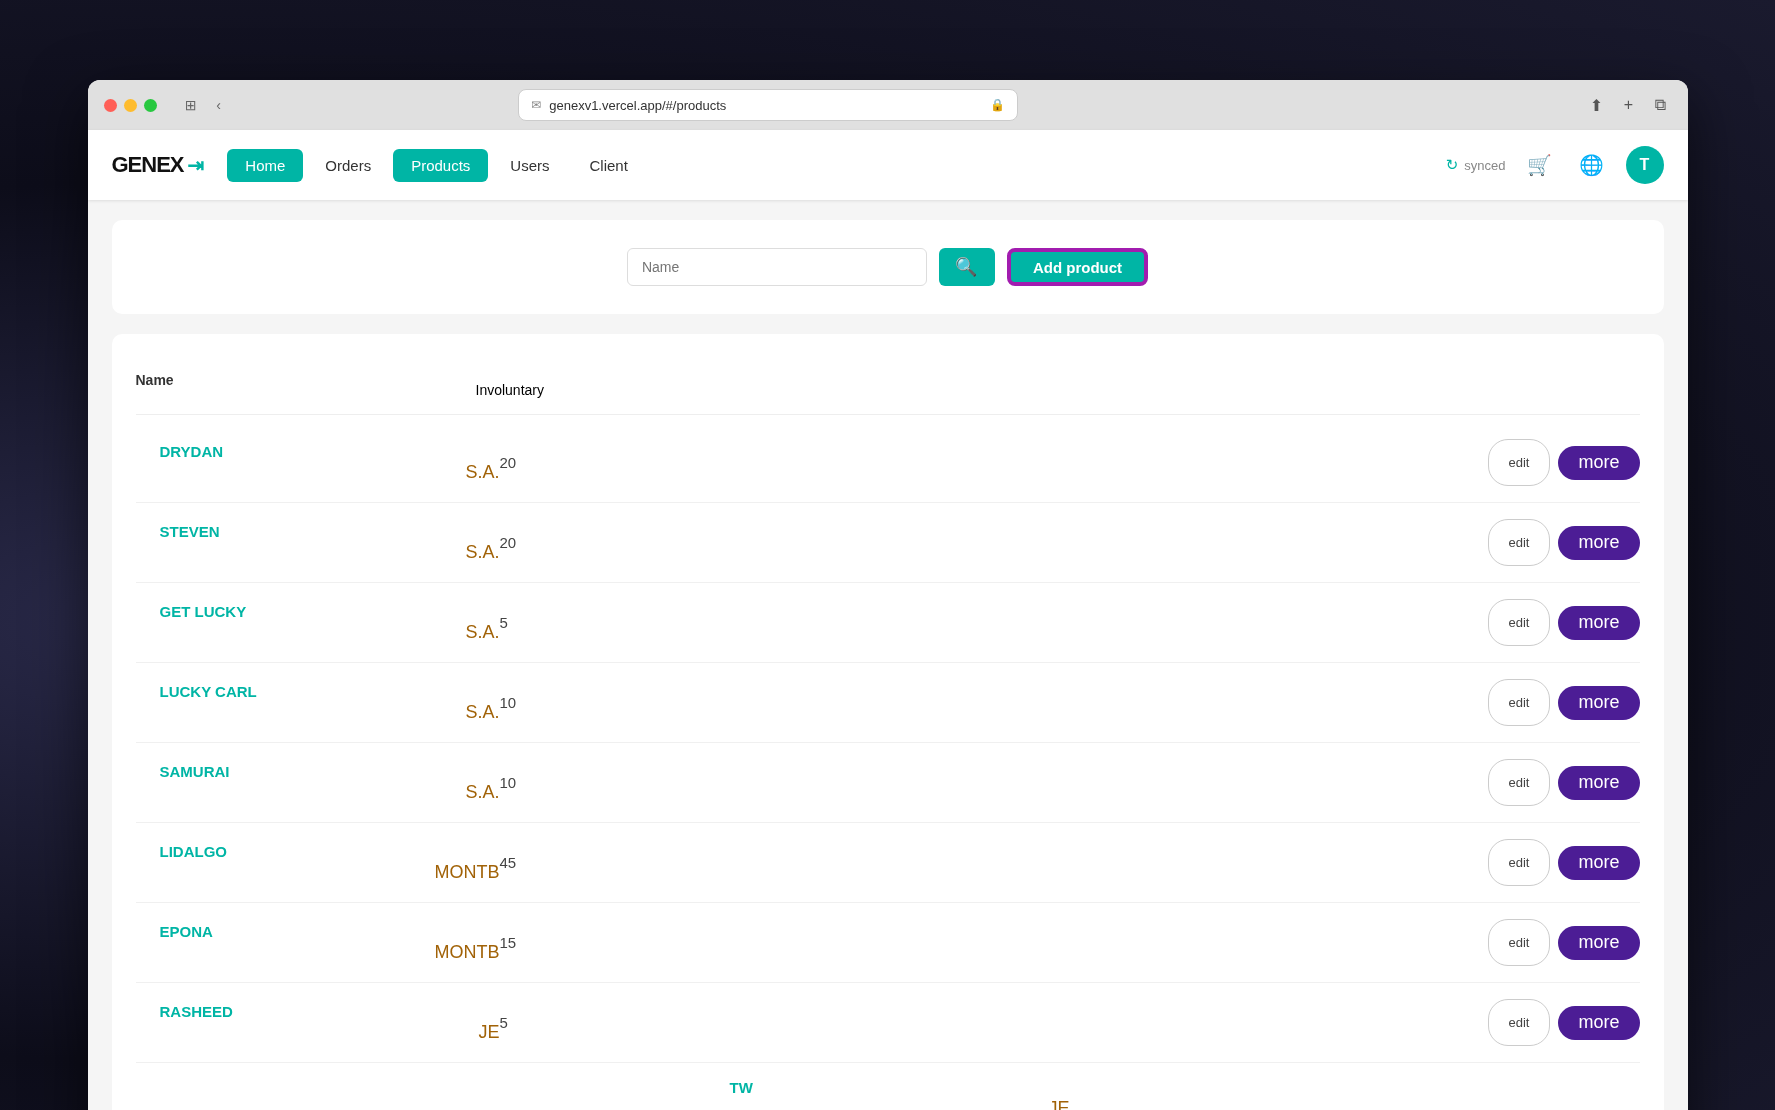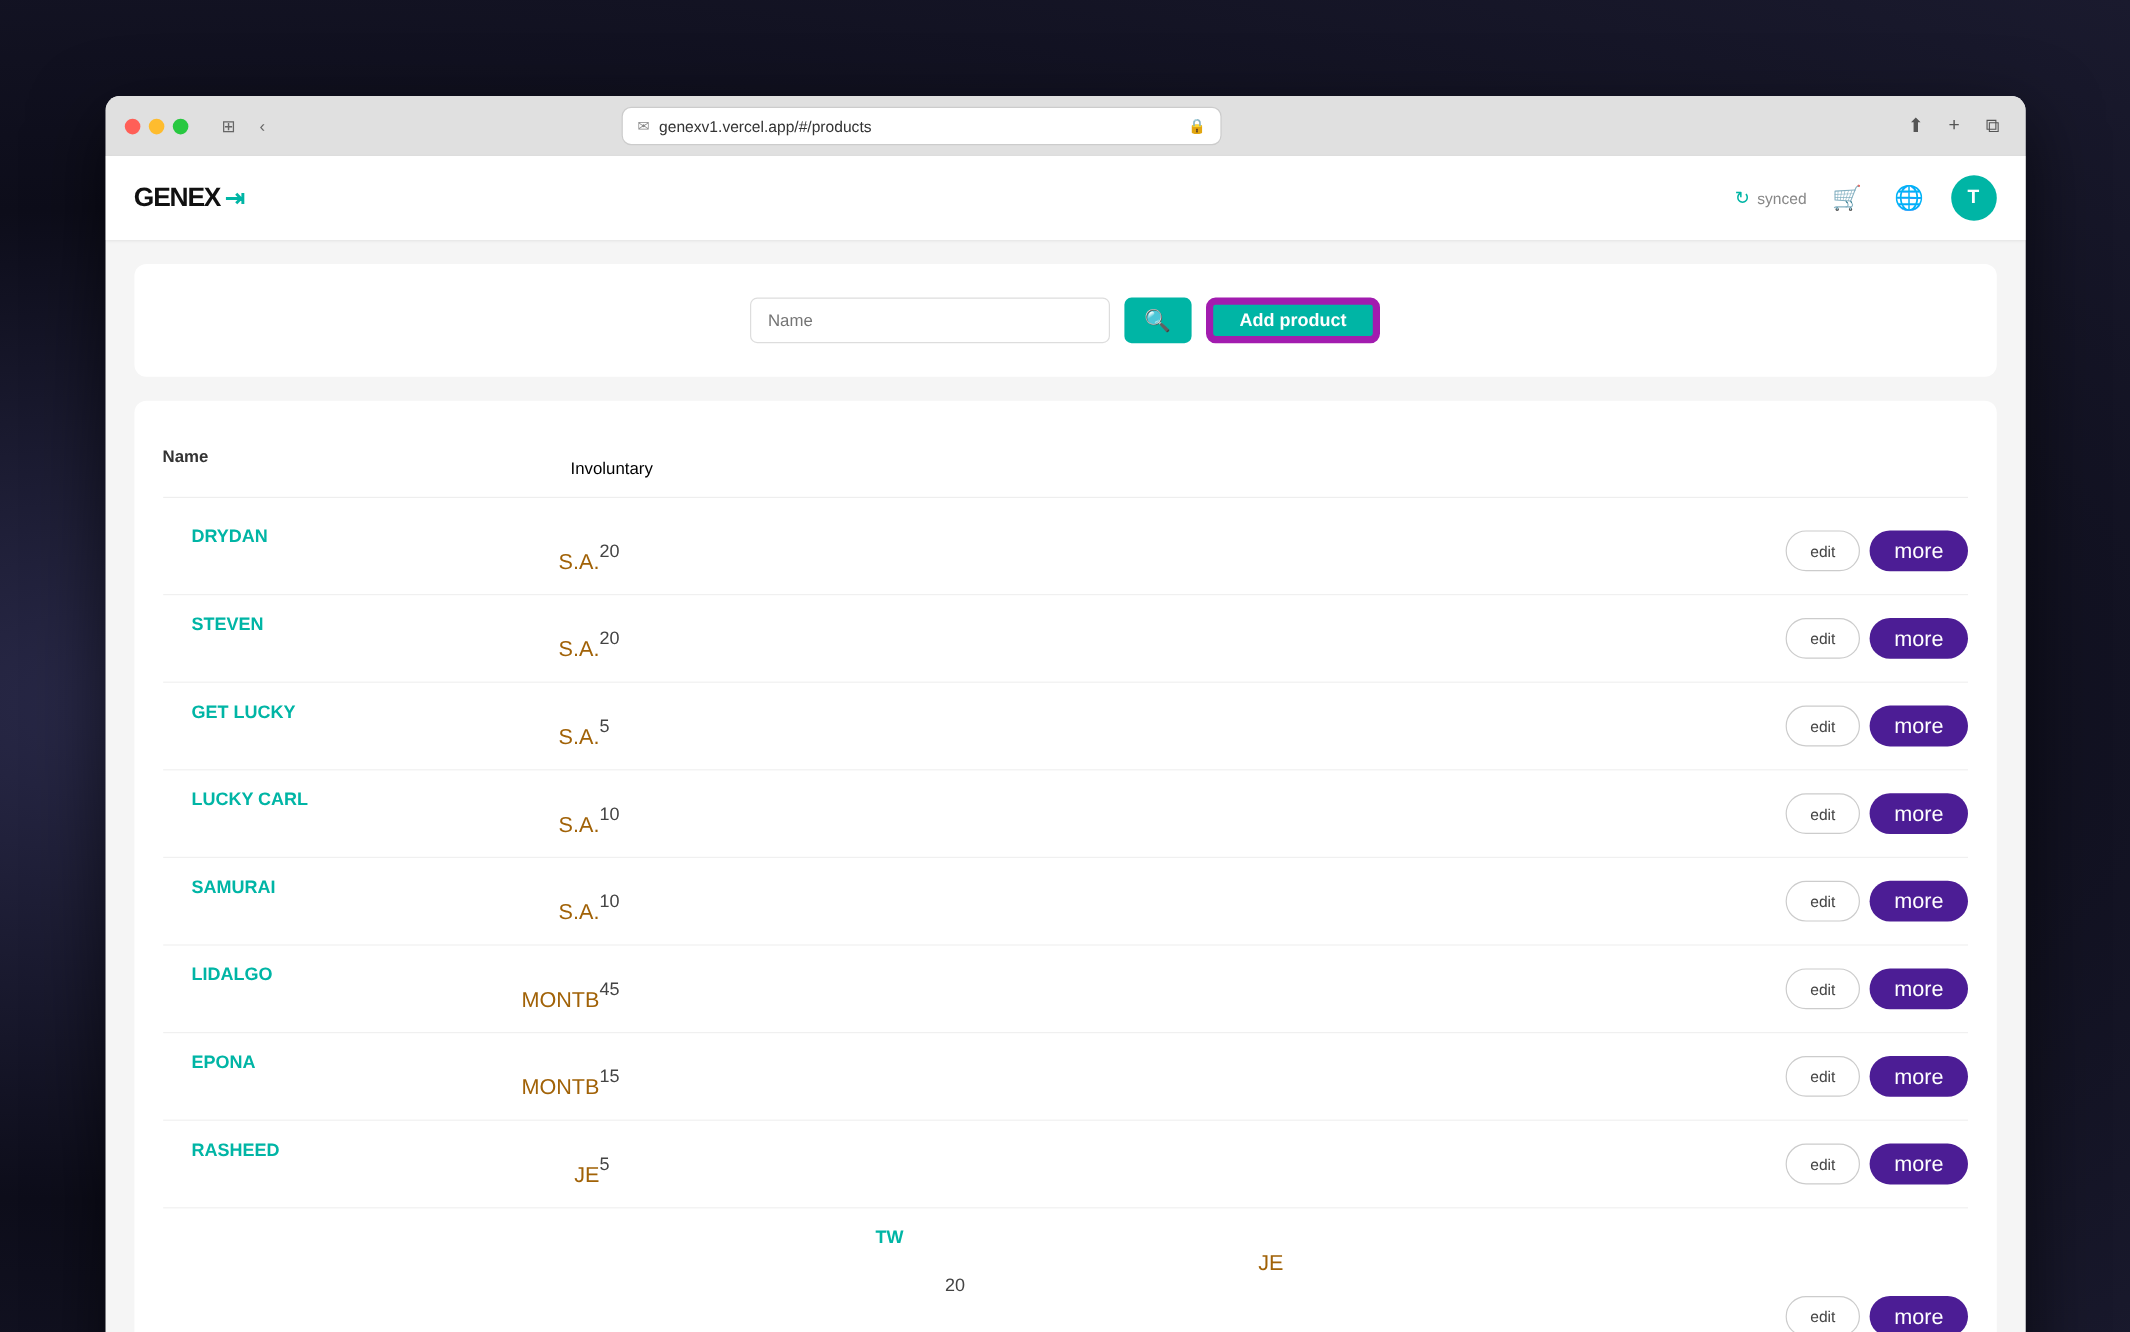--- a/index.html
+++ b/index.html
@@ -279,21 +279,21 @@
       font-size: 18px;
       display: flex;
       align-items: center;
       justify-content: center;
     }
 
     .add-product-btn {
       height: 38px;
       padding: 0 22px;
       background: #00b5a5;
-      border: 6px solid #a21caf;
+      border: 4px solid #a21caf;
       border-radius: 8px;
       color: white;
       font-size: 15px;
       font-weight: 600;
       cursor: pointer;
       white-space: nowrap;
     }
 
     
     .products-table-section {
@@ -363,21 +363,21 @@
     }
 
     .product-actions {
       margin-left: auto;
       display: flex;
       align-items: center;
       gap: 8px;
     }
 
     .edit-btn {
-      height: 34px;
+      height: 47px;
       padding: 0 20px;
       background: white;
       border: 1px solid #ccc;
       border-radius: 20px;
       font-size: 13px;
       color: #444;
       cursor: pointer;
     }
 
     .more-btn {
@@ -423,20 +423,27 @@
       <div class="browser-action-icon">⧉</div>
     </div>
   </div>
 
   <div class="app-container">
 
     <nav class="navbar">
       <div class="logo">
         <span>GENEX</span>
         <span class="logo-arrow">⇥</span>
+      </div>
+      <div class="nav-links">
+        <button class="nav-link active">Home</button>
+        <button class="nav-link">Orders</button>
+        <button class="nav-link active">Products</button>
+        <button class="nav-link">Users</button>
+        <button class="nav-link">Client</button>
       </div>
       <div class="navbar-right">
         <div class="synced-status">
           <span class="synced-icon">↻</span>
           <span>synced</span>
         </div>
         <button class="navbar-icon-btn">🛒</button>
         <button class="navbar-icon-btn">🌐</button>
         <div class="avatar">
           <span>T</span>

